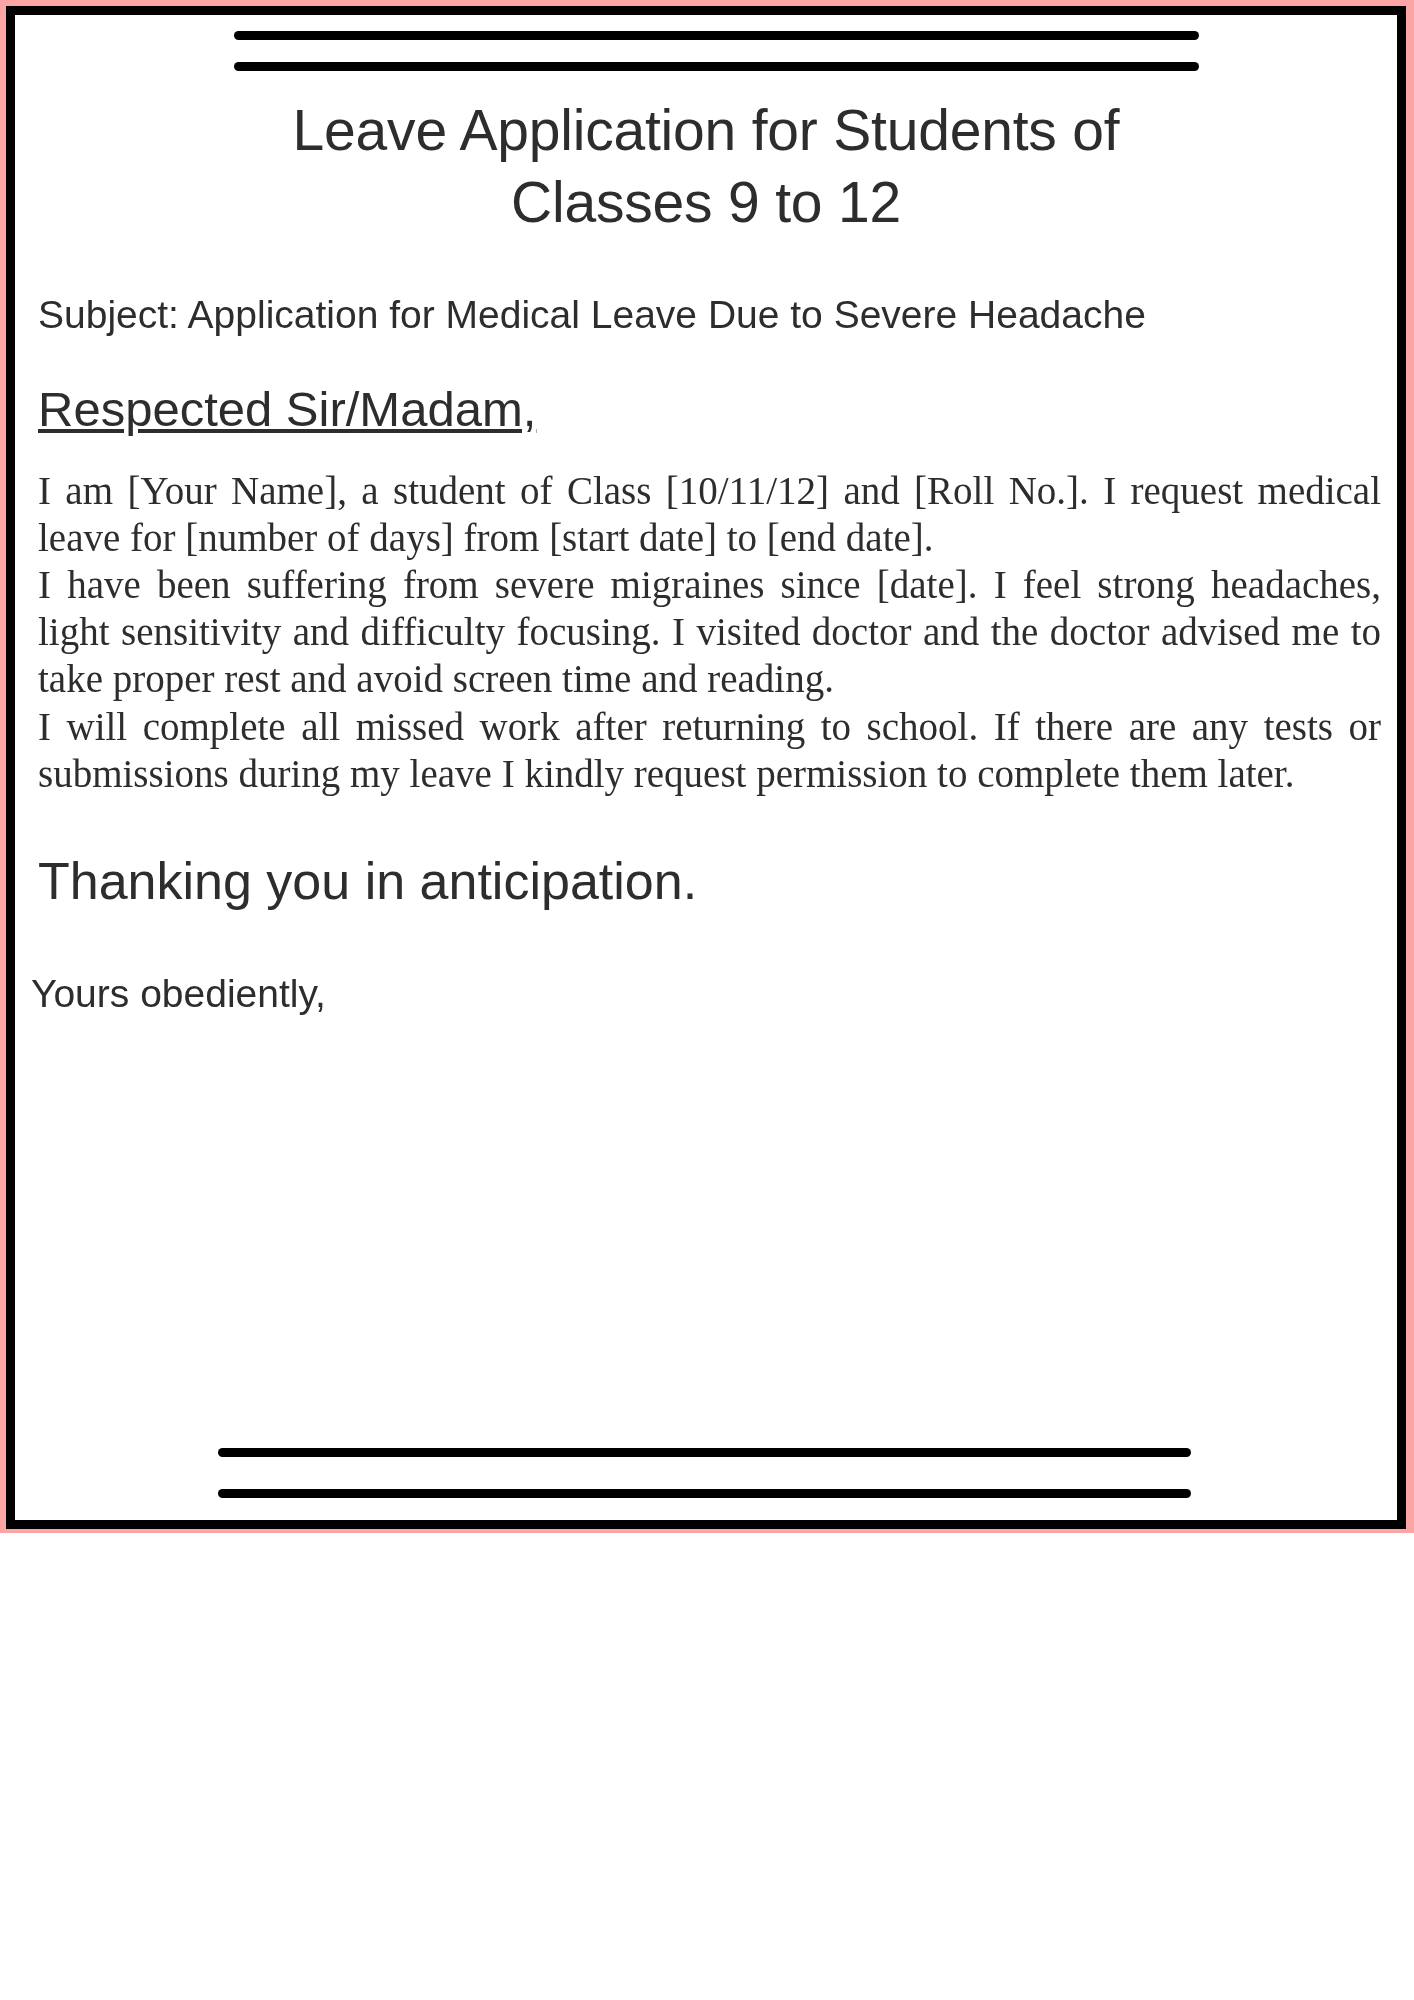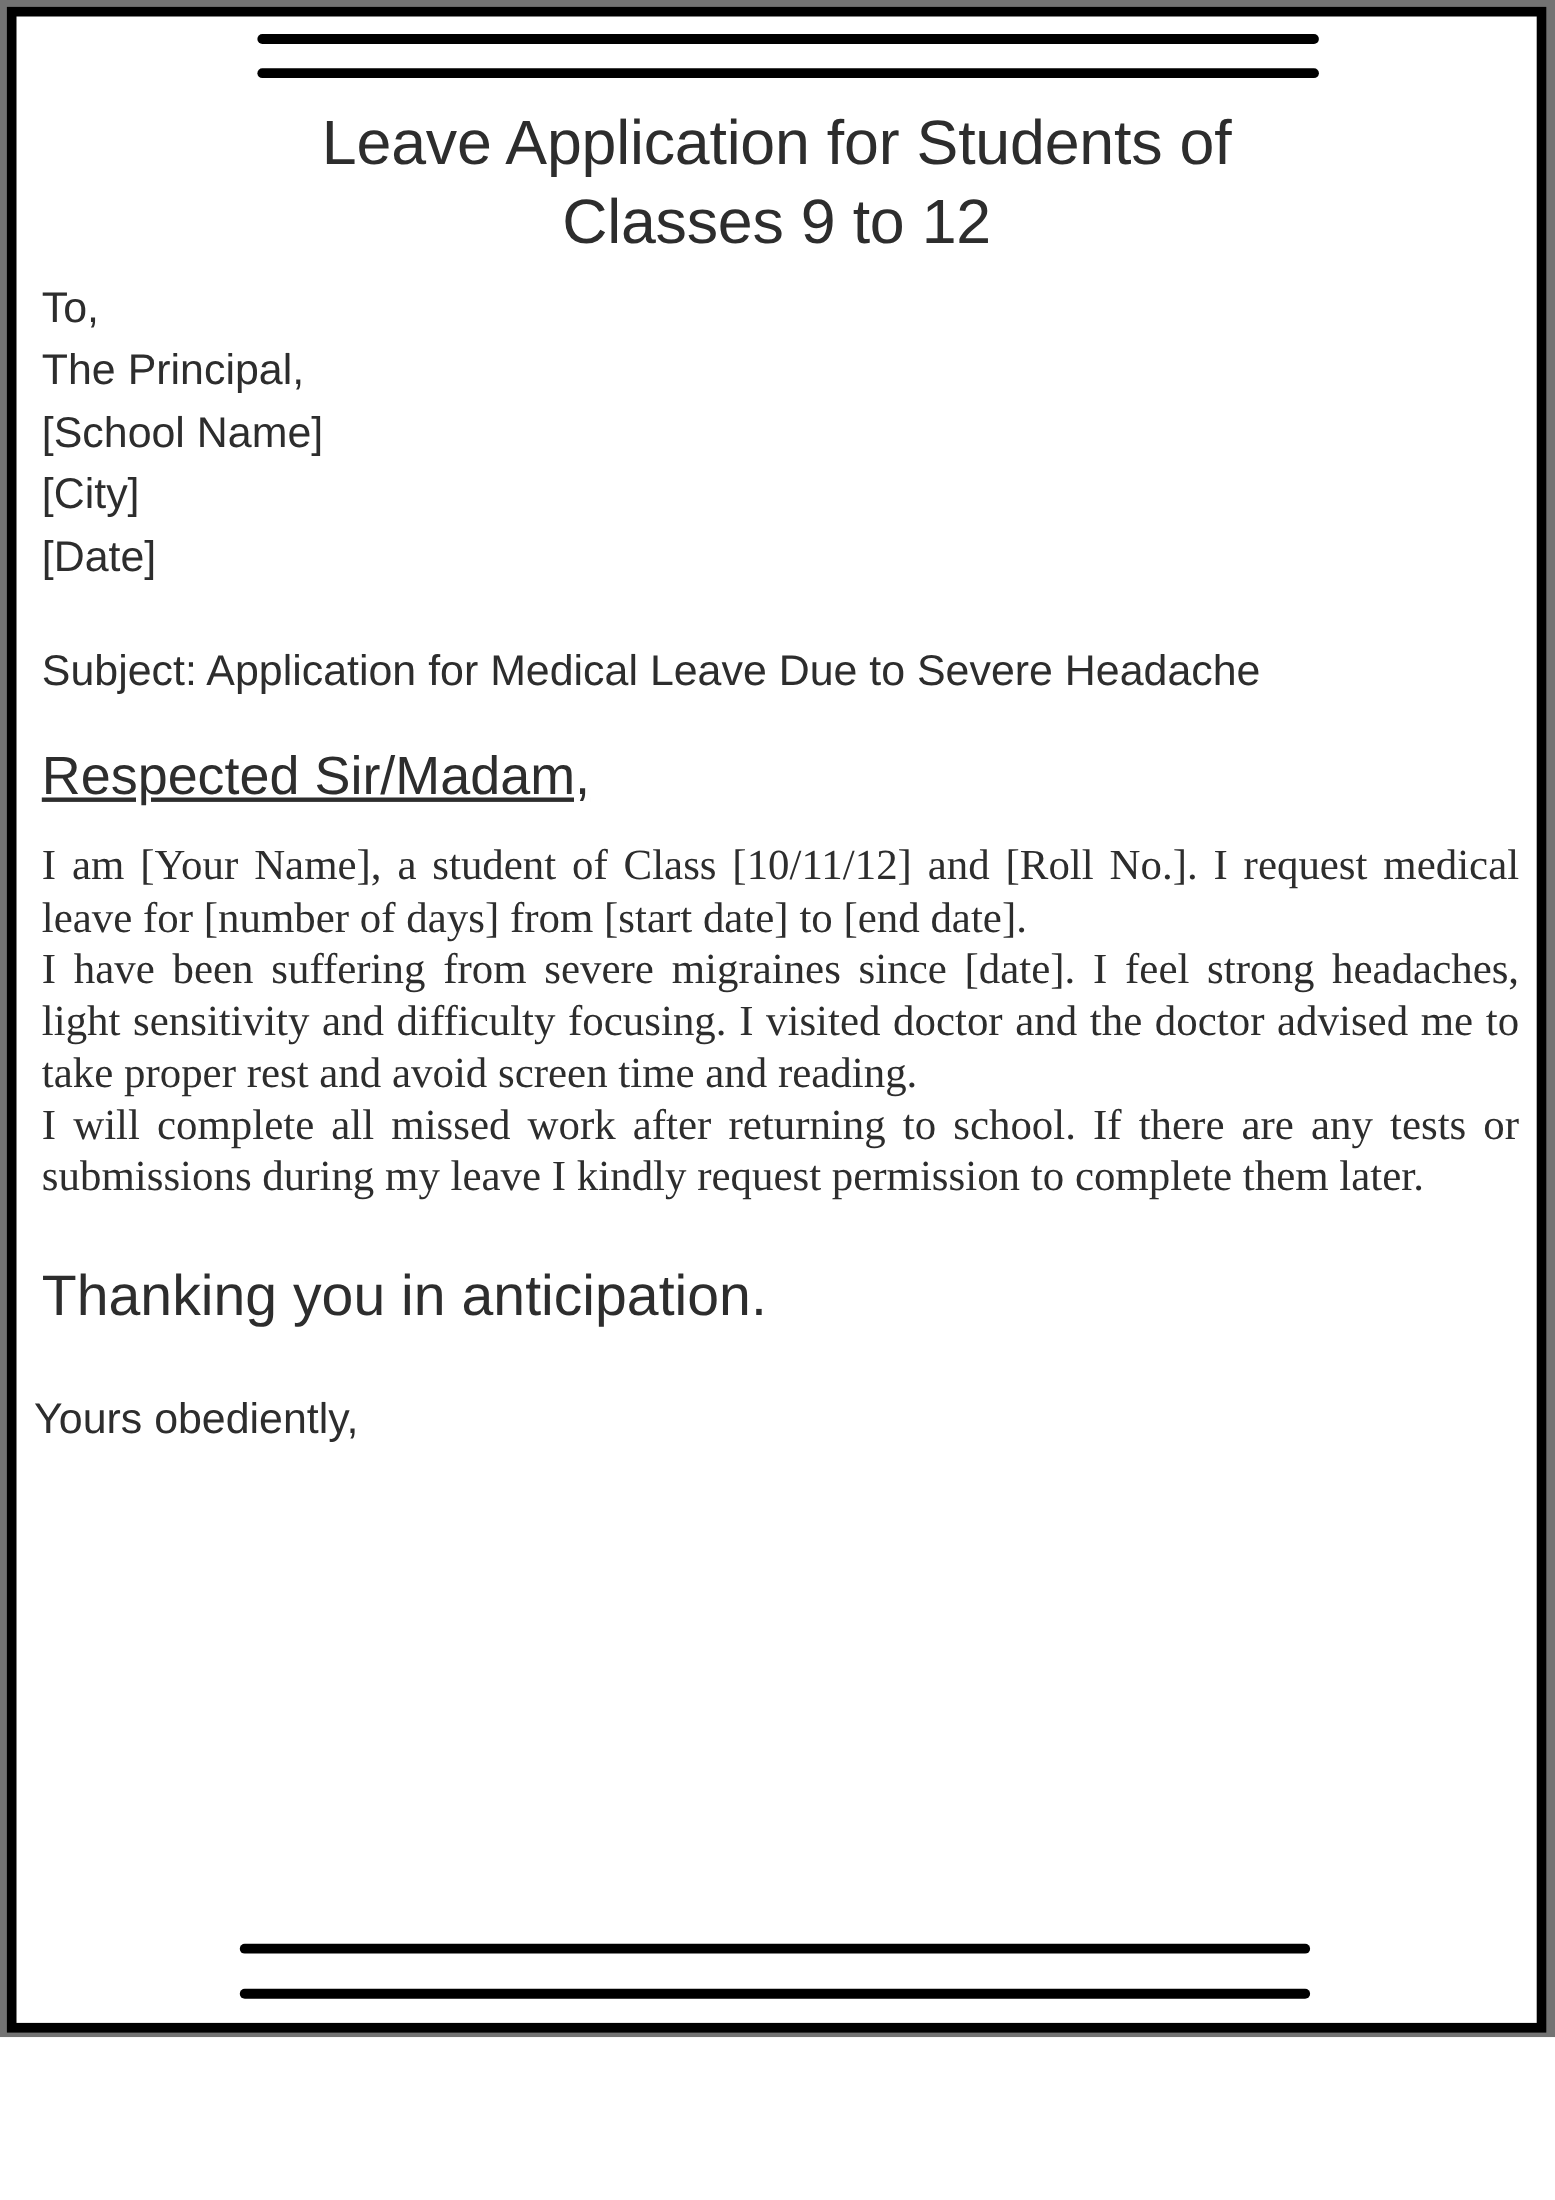--- a/index.html
+++ b/index.html
@@ -4,22 +4,22 @@
 <style>
   html, body {
     margin: 0;
     padding: 0;
     background: #ffffff;
   }
 
   .page {
     position: relative;
     width: 1414px;
-    height: 1852px;
-    background: #737373;
+    height: 1533px;
+    background: #fca5a5;
     box-sizing: border-box;
     padding: 6px 8px 4px 6px;
     overflow: hidden;
     font-family: "Liberation Sans", sans-serif;
   }
 
   .page-frame {
     position: relative;
     width: 100%;
     height: 100%;
@@ -152,27 +152,20 @@
     <div class="sheet">
 
       <div class="rule-group top">
         <div class="rule"></div>
         <div class="rule"></div>
       </div>
 
       <div class="doc-title">Leave Application for Students of
 Classes 9 to 12</div>
 
-      <div class="addr-block">
-        <div class="addr-line">To,</div>
-        <div class="addr-line">The Principal,</div>
-        <div class="addr-line">[School Name]</div>
-        <div class="addr-line">[City]</div>
-        <div class="addr-line">[Date]</div>
-      </div>
 
       <div class="subject-line">Subject: Application for Medical Leave Due to Severe Headache</div>
 
       <div class="salutation">Respected Sir/Madam,</div>
 
       <div class="body-block">
         <p class="body-para last-line-flush">I am [Your Name], a student of Class [10/11/12] and [Roll No.]. I request medical leave for [number of days] from [start date] to [end date].</p>
         <p class="body-para last-line-flush">I have been suffering from severe migraines since [date]. I feel strong headaches, light sensitivity and difficulty focusing. I visited doctor and the doctor advised me to take proper rest and avoid screen time and reading.</p>
         <p class="body-para last-line-flush">I will complete all missed work after returning to school. If there are any tests or submissions during my leave I kindly request permission to complete them later.</p>
       </div>

